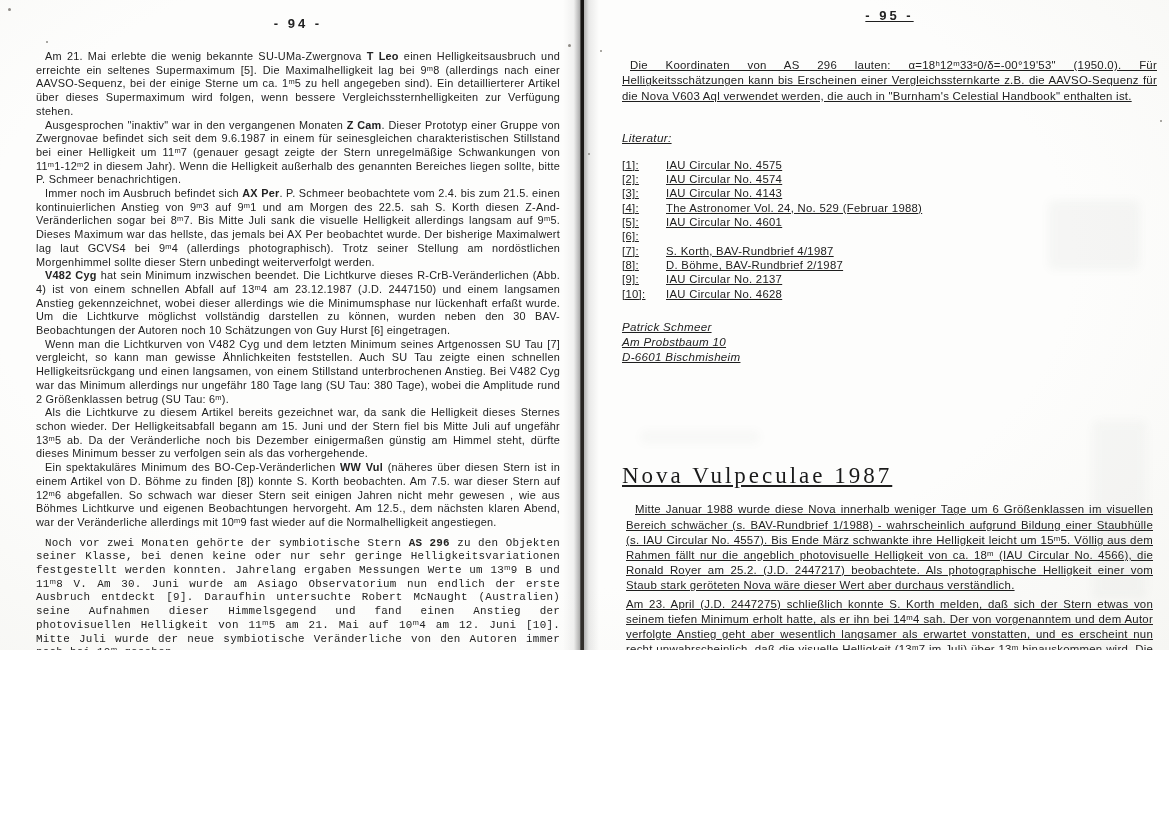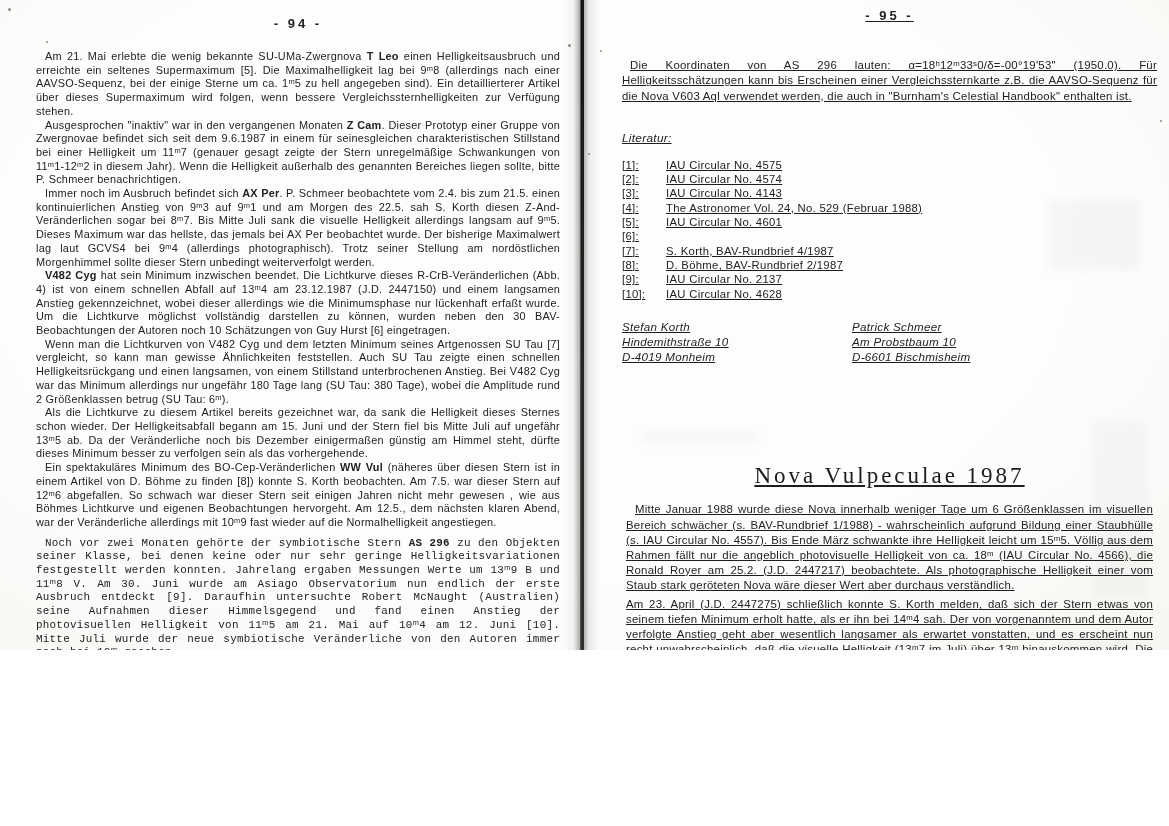--- a/index.html
+++ b/index.html
@@ -54,21 +54,21 @@
     margin-top:27px;font-style:italic;font-size:11.8px;color:#222;
     letter-spacing:0.3px;
   }
   .refs{margin-top:13px;}
   .ref-row{display:flex;font-size:11.3px;line-height:14.3px;letter-spacing:0.3px;color:#222;}
   .ref-label{width:44px;flex:none;}
   .authors{display:flex;margin-top:18px;font-style:italic;font-size:11.6px;line-height:15.2px;color:#222;}
   .authors .col-left{width:230px;flex:none;}
   .authors div div{letter-spacing:0.3px;}
   .article-title{
-    margin-top:99px;text-align:center;
+    margin-top:99px;text-align:left;
     font-family:"Liberation Serif","DejaVu Serif",serif;
     font-size:23px;letter-spacing:3px;color:#1b1b1b;
   }
   .page95 .article p{
     margin:4px;text-align:justify;text-justify:inter-word;
     font-size:11.4px;line-height:15.1px;letter-spacing:0.25px;color:#222;
   }
   .page95 .article p.first{margin-top:13px;text-indent:9px;}
   .signature{
     margin-top:13px;text-align:right;padding-right:52px;
@@ -141,25 +141,20 @@
           <span class="ref-label">[9]:</span>
           <span>IAU Circular No. 2137</span>
         </div>
       <div class="ref-row">
           <span class="ref-label">[10]:</span>
           <span>IAU Circular No. 4628</span>
         </div>
     </div>
 
     <div class="authors">
-      <div class="col-left">
-        <div>Stefan Korth</div>
-        <div>Hindemithstraße 10</div>
-        <div>D-4019 Monheim</div>
-      </div>
       <div class="col-right">
         <div>Patrick Schmeer</div>
         <div>Am Probstbaum 10</div>
         <div>D-6601 Bischmisheim</div>
       </div>
     </div>
 
     <div class="article-title">Nova Vulpeculae 1987</div>
 
     <div class="article">

